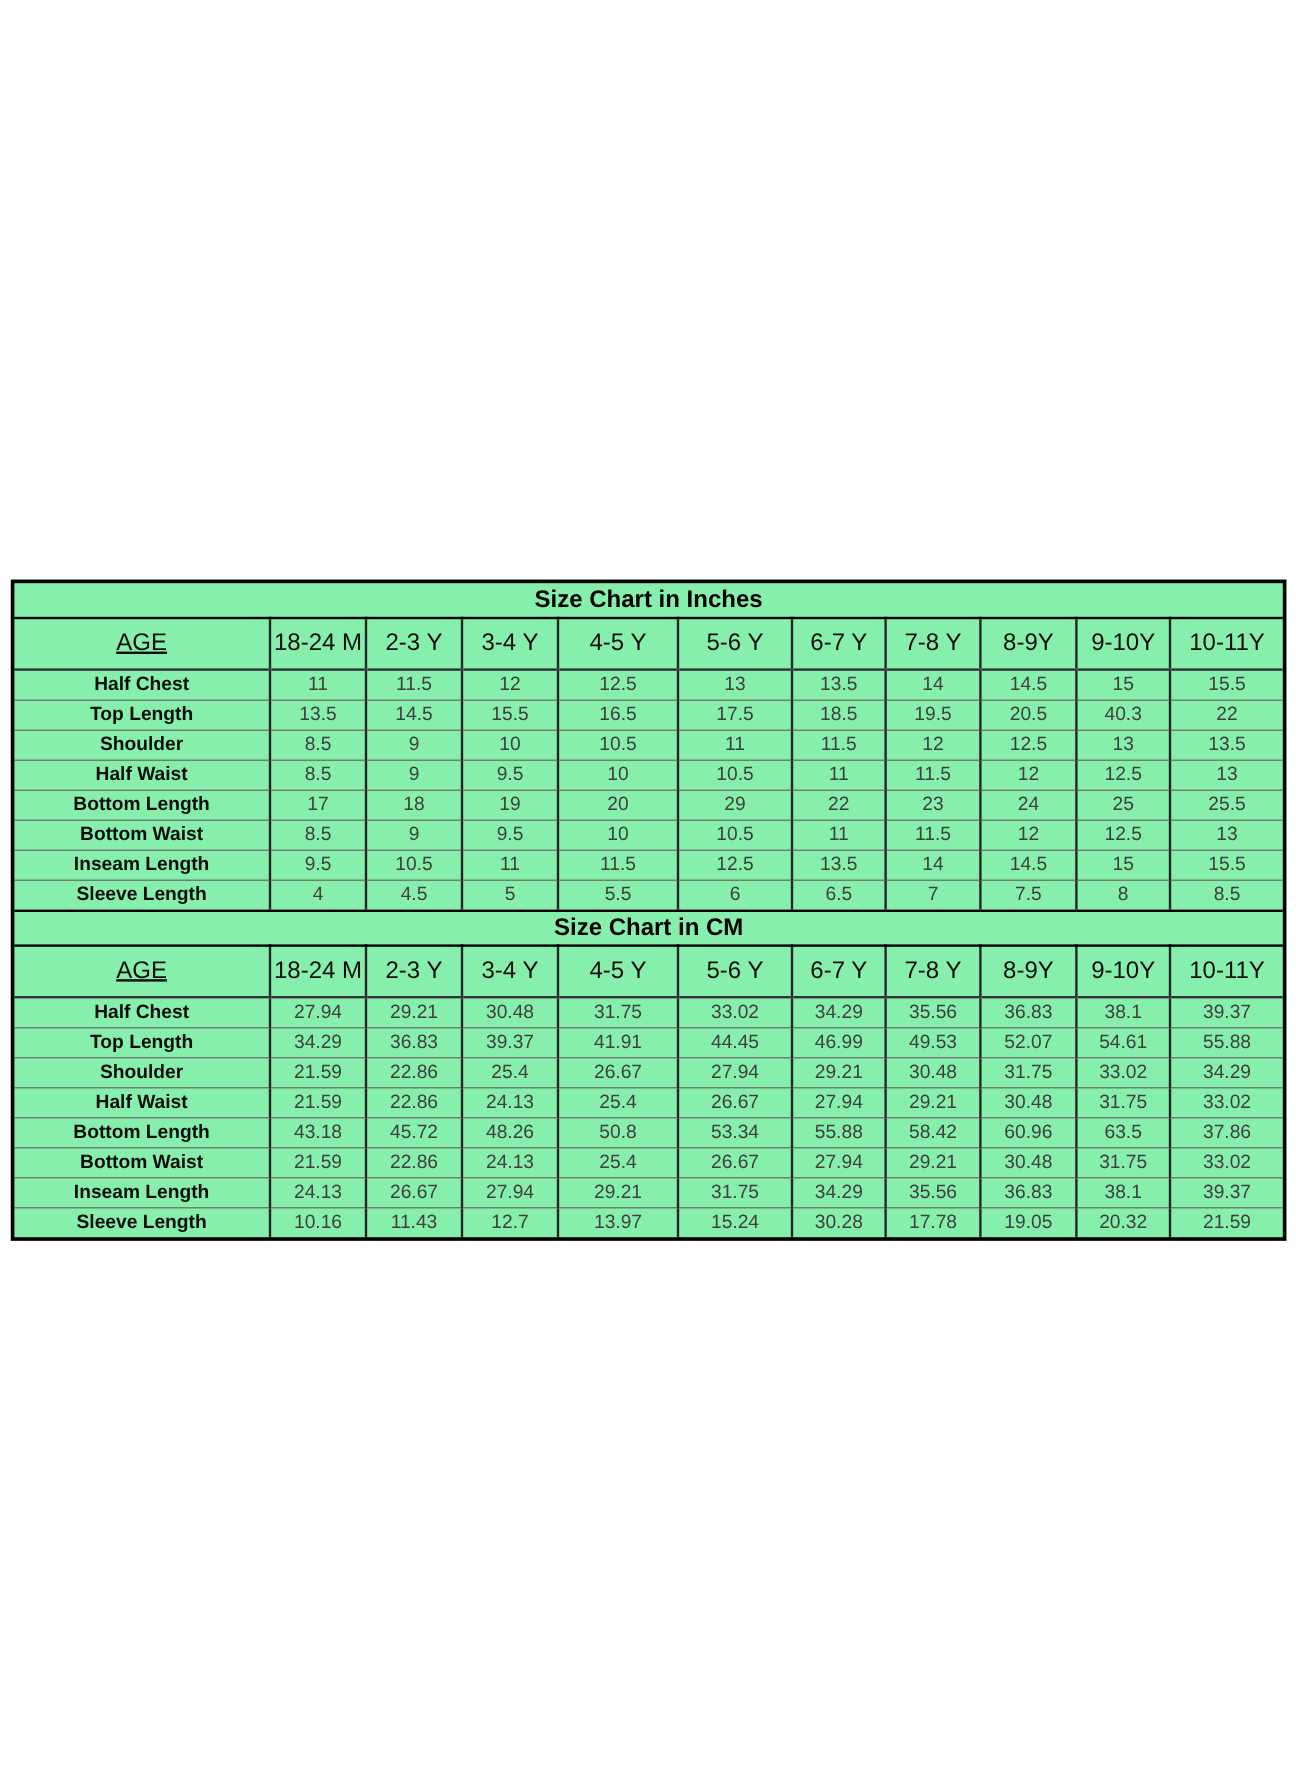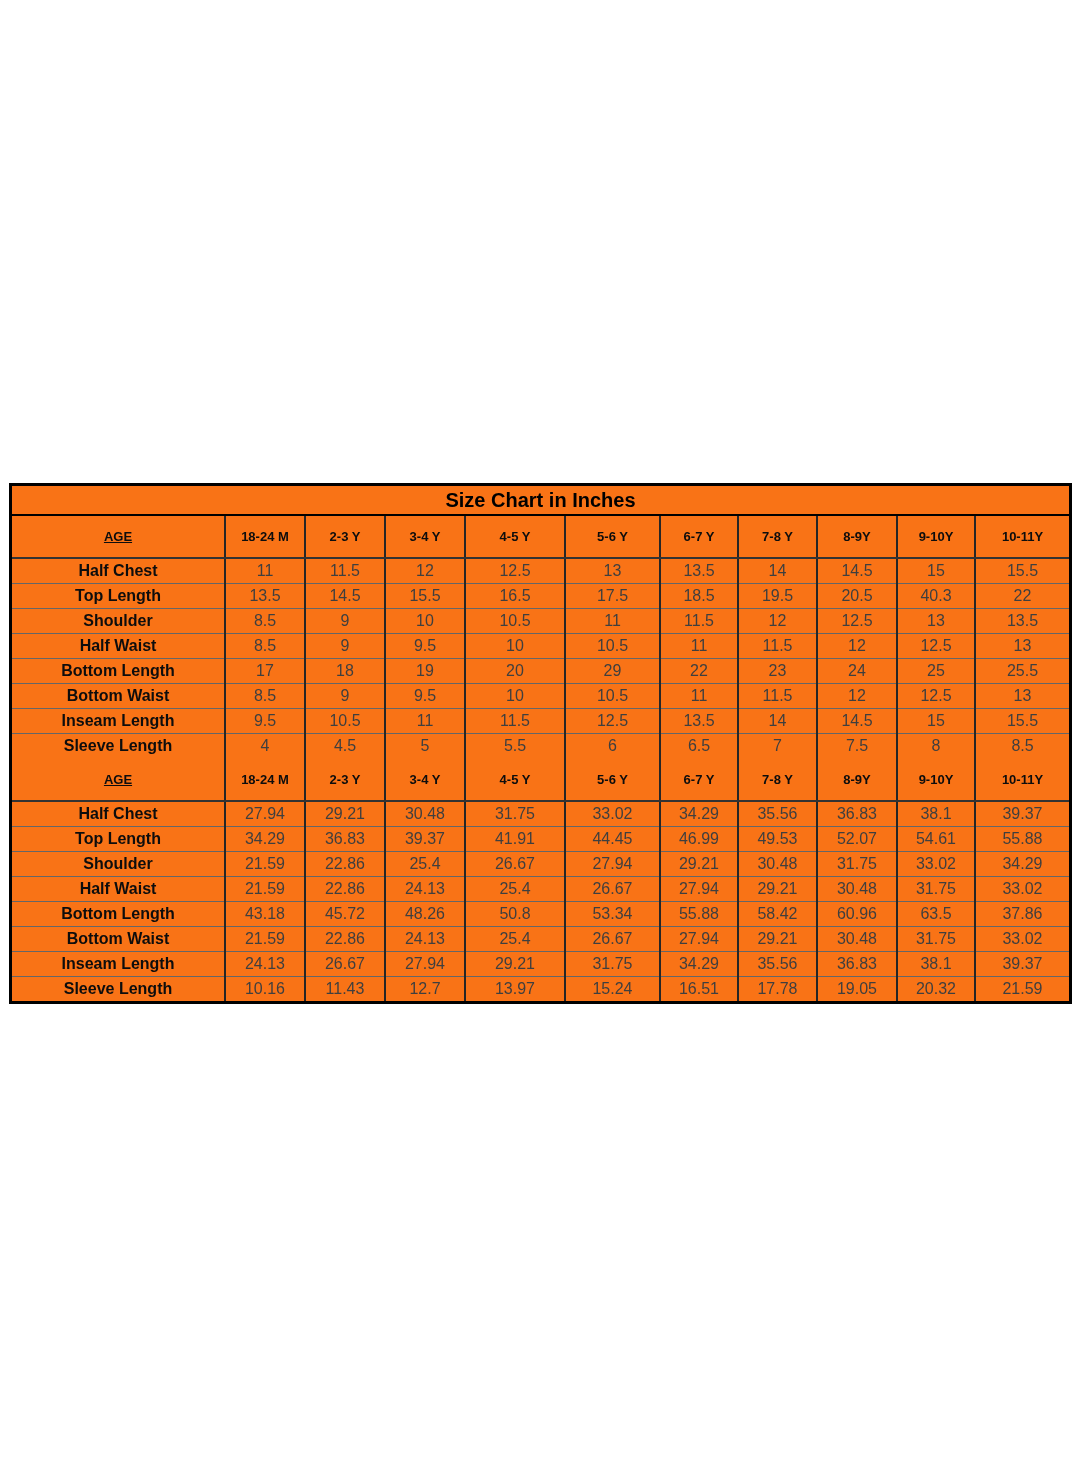--- a/index.html
+++ b/index.html
@@ -14,21 +14,21 @@
     height: 1480px;
     background: #ffffff;
     overflow: hidden;
   }
   .sheet {
     position: absolute;
     left: 9px;
     top: 483px;
     width: 1063px;
     border: 3px solid #000000;
-    background: #f97316;
+    background: #86efac;
   }
   table {
     border-collapse: collapse;
     table-layout: fixed;
     width: 100%;
   }
   th, td {
     padding: 0 2px;
     text-align: center;
     vertical-align: middle;
@@ -42,22 +42,22 @@
     font-weight: bold;
     color: #000000;
     border-bottom: 2px solid #000000;
   }
   .sheet table.second .title-cell {
     border-top: 2px solid #000000;
   }
   
   .header-row th {
     height: 43px;
-    font-size: 13px;
-    font-weight: bold;
+    font-size: 20px;
+    font-weight: normal;
     color: #0d0d0d;
     border-bottom: 2px solid #333333;
   }
   .header-row th:first-child {
     text-decoration: underline;
   }
   
   tbody th {
     height: 25px;
     font-size: 16px;
@@ -236,20 +236,23 @@
           <col style="width:80px">
         <col style="width:100px">
           <col style="width:95px">
           <col style="width:78px">
           <col style="width:79px">
         <col style="width:80px">
           <col style="width:78px">
           <col style="width:94px">
       </colgroup>
       <thead>
+        <tr class="title-row">
+          <th class="title-cell" colspan="11">Size Chart in CM</th>
+        </tr>
         <tr class="header-row">
             <th>AGE</th>
             <th>18-24 M</th>
             <th>2-3 Y</th>
             <th>3-4 Y</th>
             <th>4-5 Y</th>
             <th>5-6 Y</th>
             <th>6-7 Y</th>
             <th>7-8 Y</th>
             <th>8-9Y</th>
@@ -349,21 +352,21 @@
             <td>38.1</td>
             <td>39.37</td>
           </tr>
           <tr>
             <th>Sleeve Length</th>
             <td>10.16</td>
             <td>11.43</td>
             <td>12.7</td>
             <td>13.97</td>
             <td>15.24</td>
-            <td>16.51</td>
+            <td>30.28</td>
             <td>17.78</td>
             <td>19.05</td>
             <td>20.32</td>
             <td>21.59</td>
           </tr>
         </tbody>
     </table>
 
   </div>
 </div>

